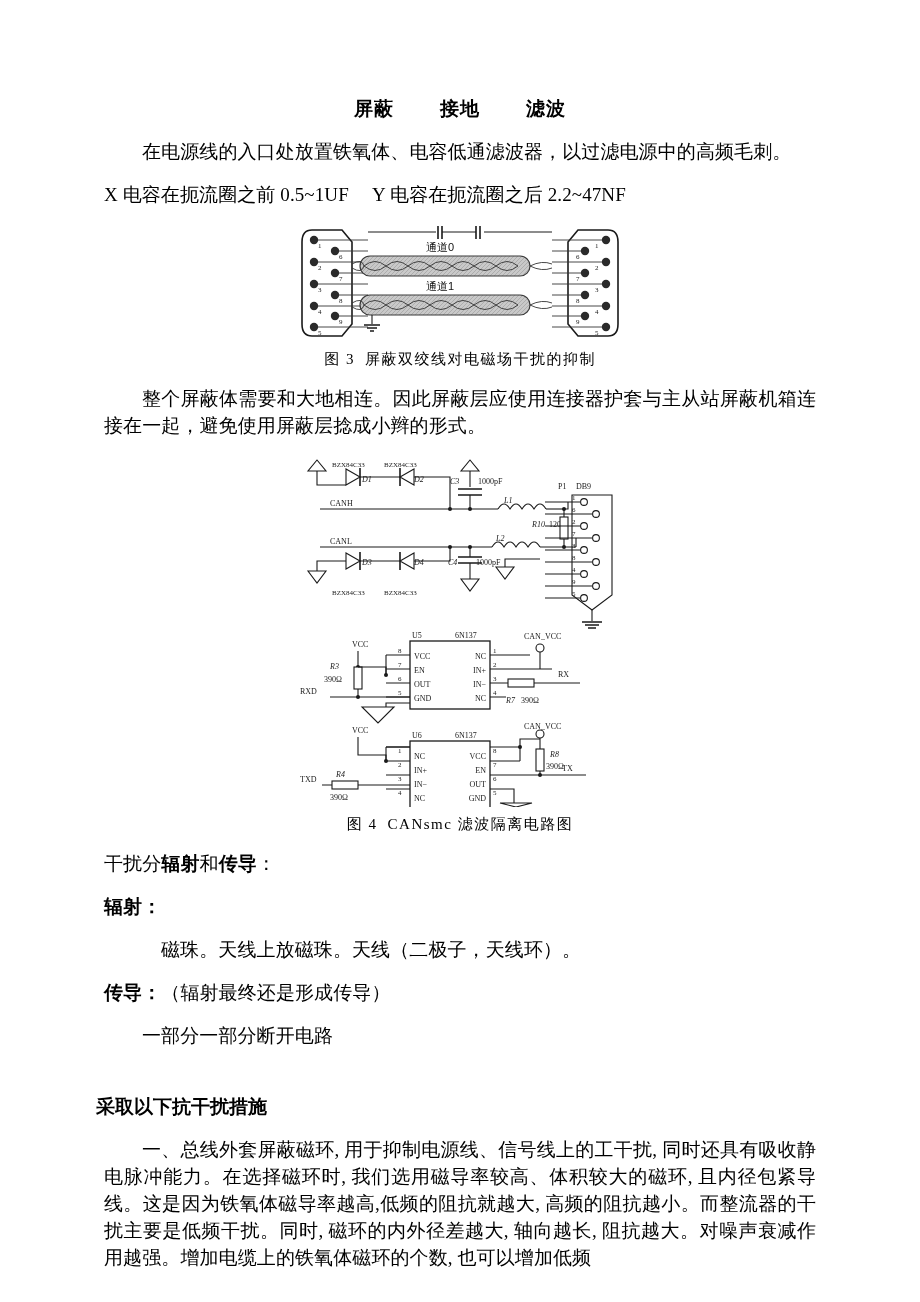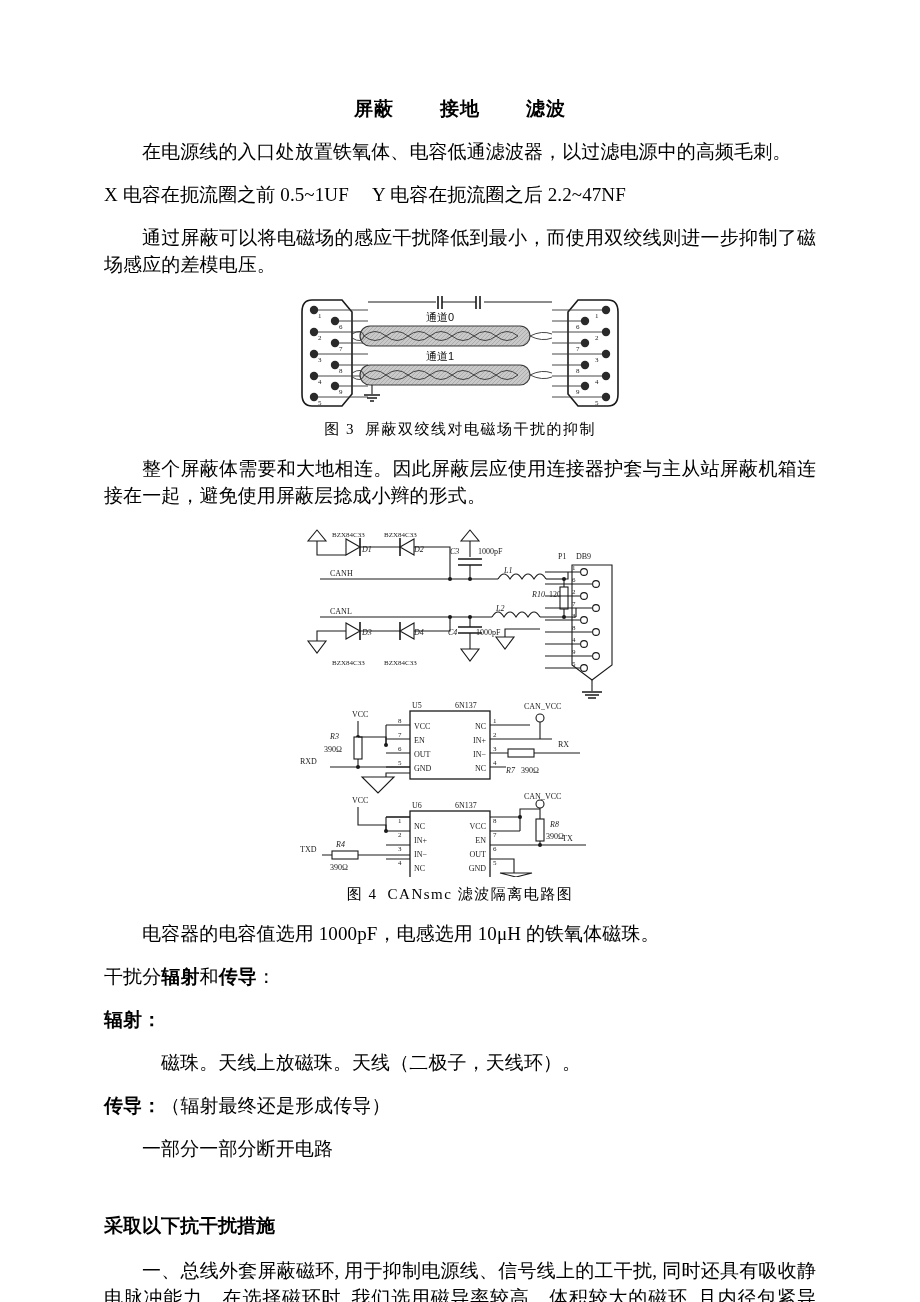--- a/index.html
+++ b/index.html
@@ -27,22 +27,22 @@
   p.body{
     font-size:19px;
     line-height:27px;
     margin:16px;
     text-align:justify;
     letter-spacing:0.1px;
   }
   p.ind{text-indent:2em;}
   .b{font-weight:bold;}
   .sec-head{
-    font-family:Liberation Mono, monospace;
-    font-weight:bold;font-size:19px;line-height:27px;margin:16px;
+    font-family:Liberation Sans, sans-serif;
+    font-weight:bold;font-size:19px;line-height:27px;margin:8px;
   }
   .spacer{height:20px;}
 
   
   .figure{margin:8px 0 2px 0;text-align:center;}
   .figcap{
     font-size:15px;
     text-align:center;
     letter-spacing:1.5px;
     margin-top:8px;
@@ -64,21 +64,20 @@
 
 <div class="page">
  <div class="content">
 
   <h1 class="doc-title">
     <span>屏蔽</span><span class="gap"></span><span>接地</span><span class="gap"></span><span>滤波</span>
   </h1>
 
   <p class="body ind">在电源线的入口处放置铁氧体、电容低通滤波器，以过滤电源中的高频毛刺。</p>
   <p class="body">X 电容在扼流圈之前 0.5~1UF　 Y 电容在扼流圈之后 2.2~47NF</p>
-  <p class="body ind">通过屏蔽可以将电磁场的感应干扰降低到最小，而使用双绞线则进一步抑制了磁场感应的差模电压。</p>
 
   <div class="figure">
     <svg width="340" height="118" viewBox="0 0 340 118">
       <defs>
         <pattern id="hatch" width="4" height="4" patternUnits="userSpaceOnUse">
           <rect width="4" height="4" fill="#c9c9c9"></rect>
           <path d="M0,4 l4,-4" stroke="#9a9a9a" stroke-width="0.6"></path>
         </pattern>
       </defs>
 
@@ -406,21 +405,20 @@
         <text class="lbl" x="262" y="316">TX</text>
 
         <path class="ln" d="M200,348 H232 L216,352 Z" fill="none"></path>
       </g>
     </svg>
     <div class="figcap">
       <span class="num">图 4</span><span>CANsmc 滤波隔离电路图</span>
     </div>
   </div>
 
-  <p class="body ind">电容器的电容值选用 1000pF，电感选用 10μH 的铁氧体磁珠。</p>
 
   <p class="body"><span>干扰分</span><span class="b">辐射</span><span>和</span><span class="b">传导</span><span>：</span></p>
 
   <p class="body b">辐射：</p>
   <p class="body" style="text-indent:3em">磁珠。天线上放磁珠。天线（二极子，天线环）。</p>
 
   <p class="body"><span class="b">传导：</span><span>（辐射最终还是形成传导）</span></p>
   <p class="body" style="text-indent:2em">一部分一部分断开电路</p>
 
   <div class="spacer"></div>

